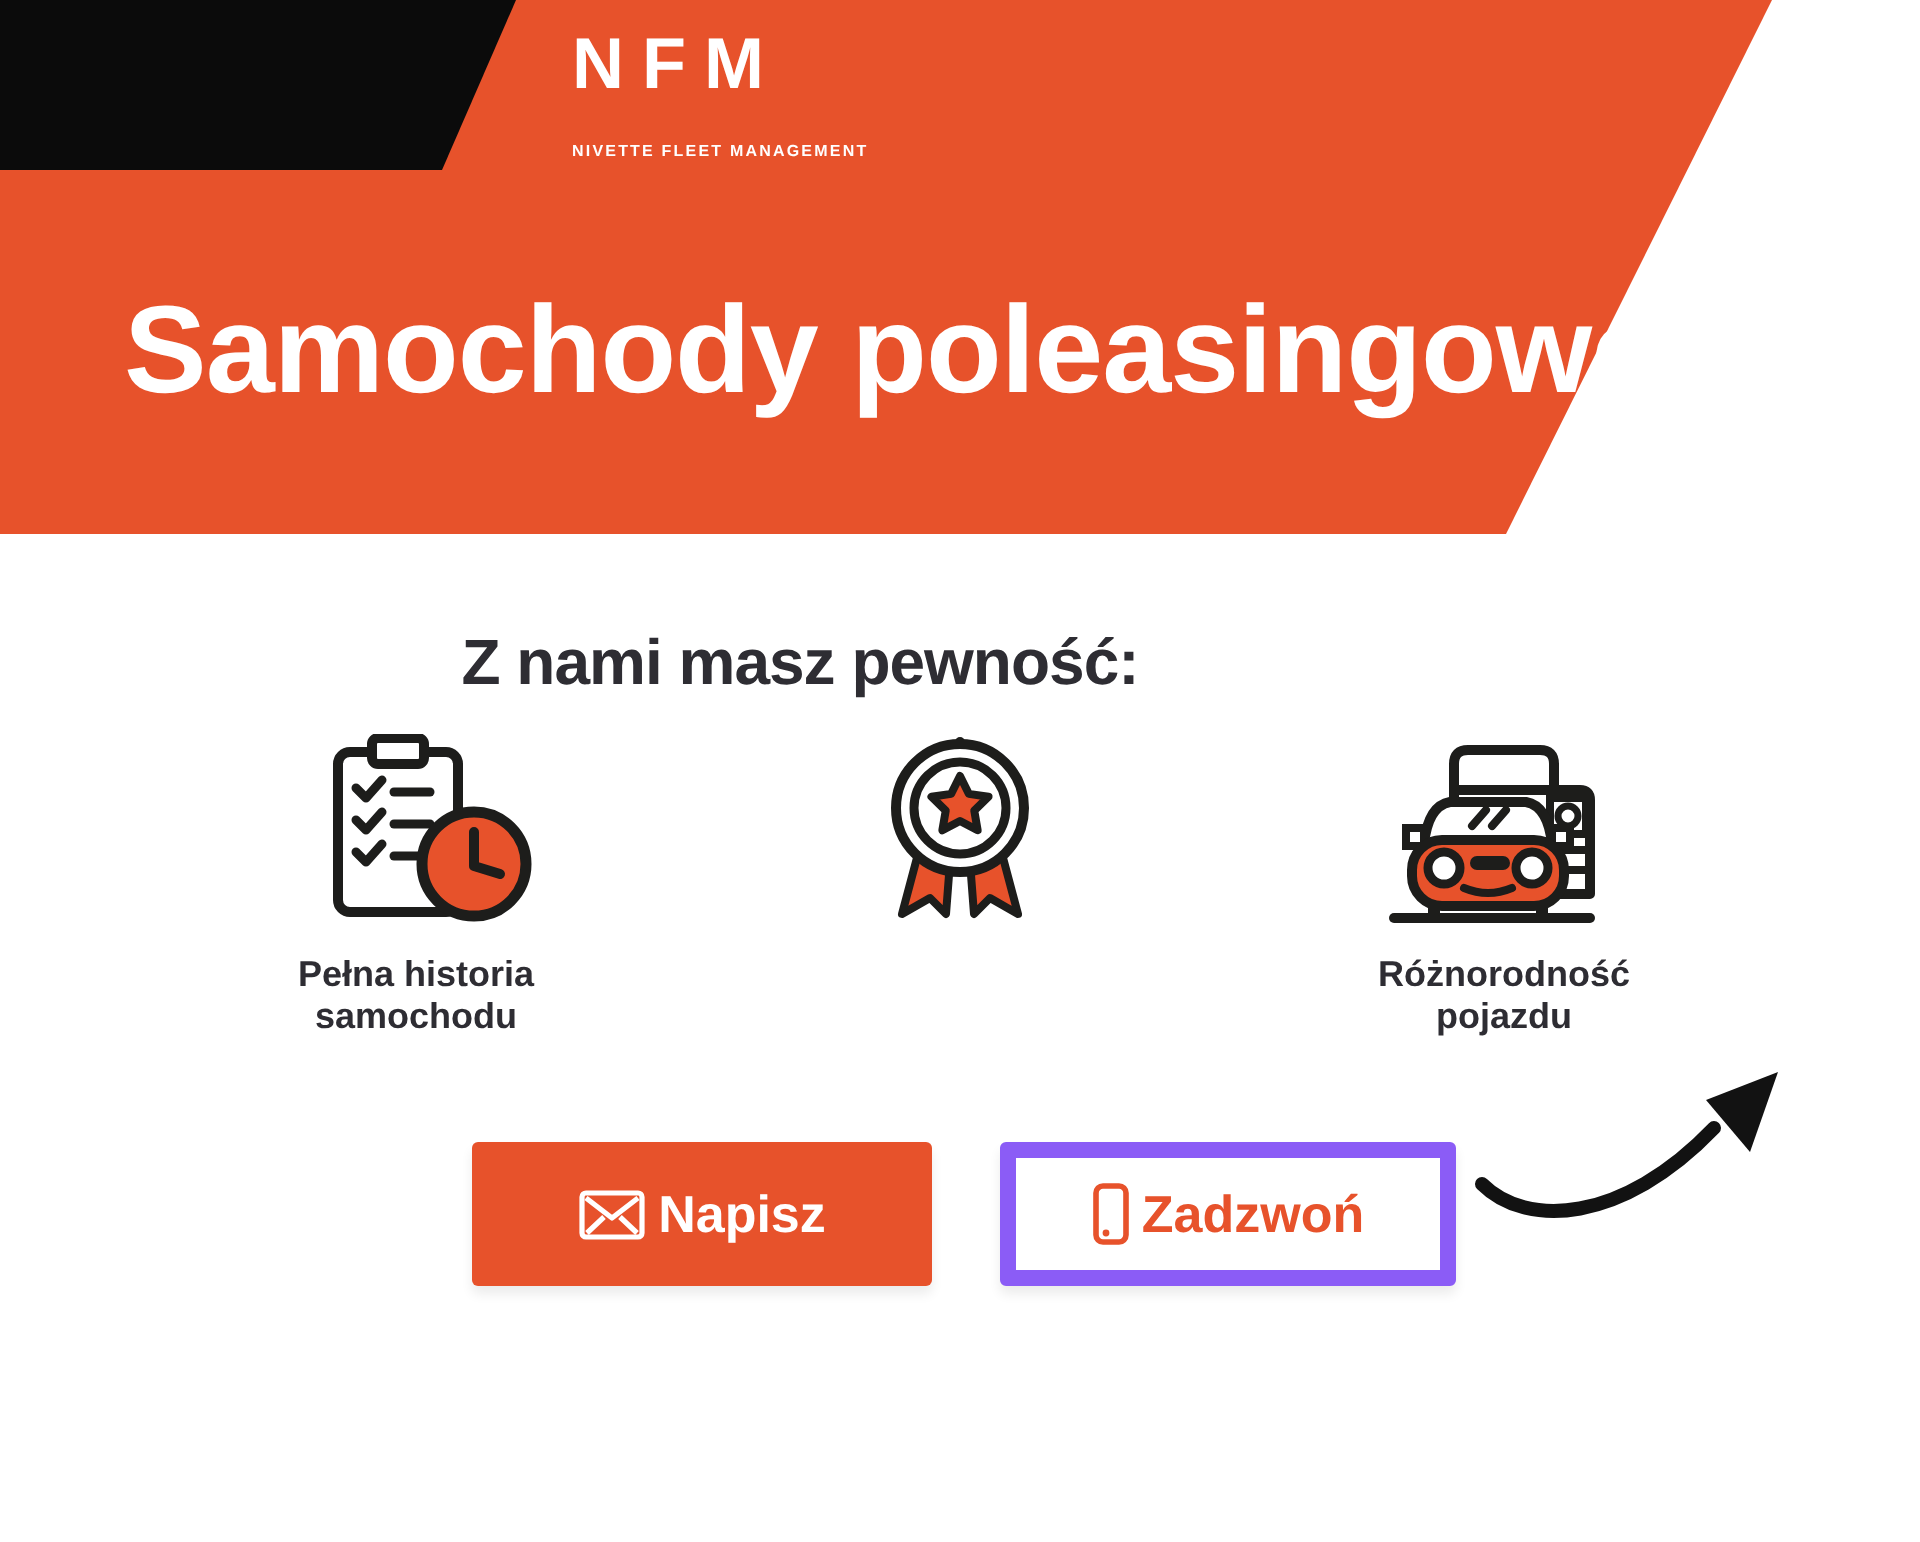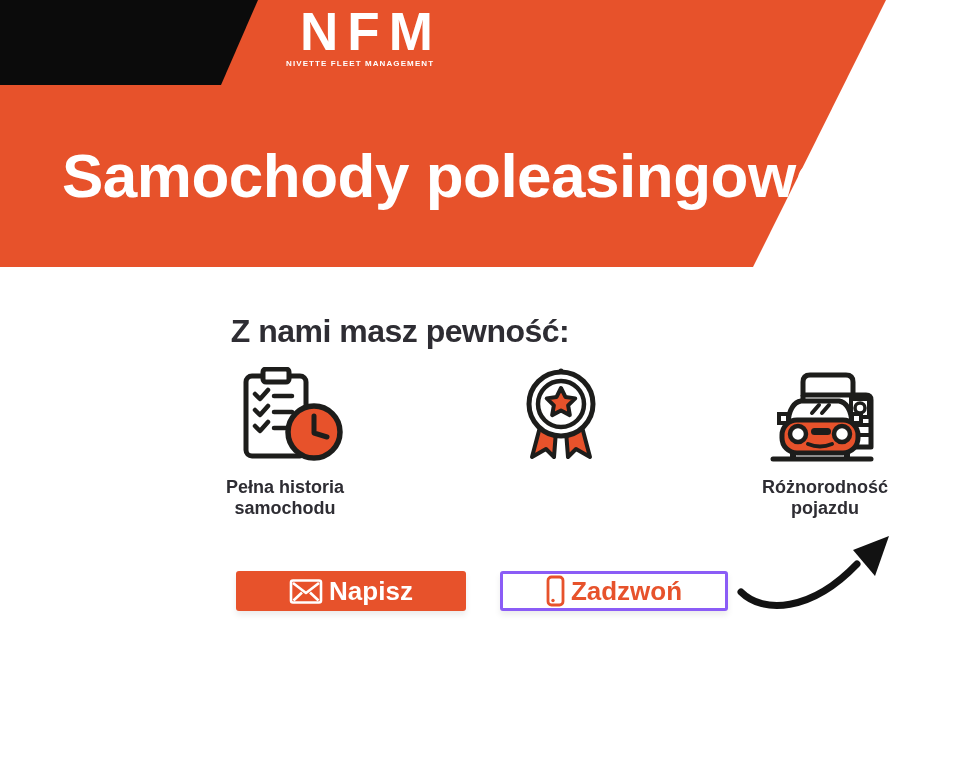--- a/index.html
+++ b/index.html
@@ -12,40 +12,40 @@
     clip-path:polygon(0 0,886px 0,753px 100%,0 100%);}
   .header-black{position:absolute;top:0;left:0;width:300px;height:85px;background:#0B0B0B;z-index:3;
     -webkit-clip-path:polygon(0 0,258px 0,221px 100%,0 100%);
     clip-path:polygon(0 0,258px 0,221px 100%,0 100%);}
   .hertz{position:absolute;left:53px;top:10px;}
   .hertz-word{color:#ffffff;font-style:italic;font-weight:700;font-size:42px;line-height:44px;
     letter-spacing:-1px;}
   .hertz-underline{width:121px;height:7px;background:#FFD100;margin-top:2px;margin-left:4px;
     transform:skewX(-14deg);}
   .nfm{position:absolute;left:286px;top:11px;z-index:4;color:#ffffff;}
-  .nfm-word{font-size:53px;font-weight:700;letter-spacing:9px;line-height:42px;margin-left:14px;}
-  .nfm-sub{font-size:8px;font-weight:700;letter-spacing:1.1px;margin-top:6px;white-space:nowrap;}
+  .nfm-word{font-size:36px;font-weight:700;letter-spacing:9px;line-height:42px;}
+  .nfm-sub{font-size:8px;font-weight:700;letter-spacing:1.1px;margin-top:18px;white-space:nowrap;}
   .banner-title{position:absolute;left:62px;top:140px;z-index:2;color:#ffffff;font-weight:700;
     font-size:62px;letter-spacing:-0.5px;white-space:nowrap;}
 
   
   .section-heading{position:absolute;top:313px;left:0;width:800px;text-align:center;
     color:#2E2D33;font-weight:700;font-size:32px;letter-spacing:-0.5px;}
   .features{position:absolute;top:366px;left:72px;width:816px;display:flex;}
-  .feature{flex:1 1 0;display:flex;flex-direction:column;align-items:flex-end;}
+  .feature{flex:1 1 0;display:flex;flex-direction:column;align-items:center;}
   .feature-icon{height:102px;display:flex;align-items:center;justify-content:center;}
   .feature-caption{margin-top:9px;text-align:center;color:#2E2D33;font-weight:700;
     font-size:18px;line-height:21px;}
 
   
-  .btn{position:absolute;top:571px;height:40px;box-sizing:border-box;display:flex;
+  .btn{position:absolute;top:571px;height:72px;box-sizing:border-box;display:flex;
     align-items:center;justify-content:center;gap:6px;font-weight:700;font-size:26px;
     border-radius:3px;cursor:pointer;box-shadow:0 4px 6px rgba(0,0,0,0.08);}
   .btn-write{left:236px;width:230px;background:#E7522B;color:#ffffff;border:none;}
-  .btn-call{left:500px;width:228px;background:#ffffff;color:#E7522B;border:3px solid #8b5cf6;}
+  .btn-call{left:500px;width:228px;background:#ffffff;color:#E7522B;border:8px solid #8b5cf6;}
   .arrow{position:absolute;left:733px;top:528px;}
 </style>
 </head>
 <body>
 
 <div class="page">
 
   <div class="header-orange"></div>
   <div class="header-black"></div>
 

